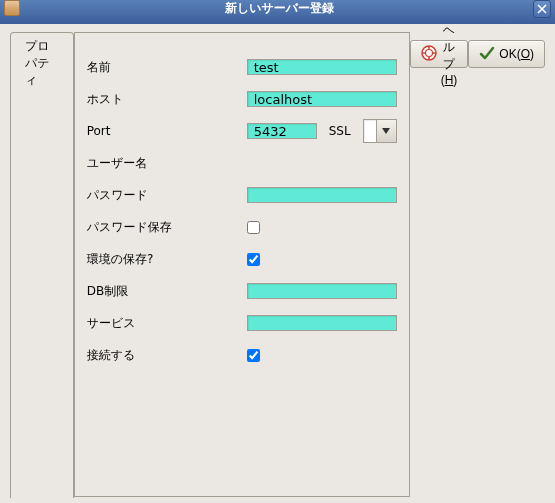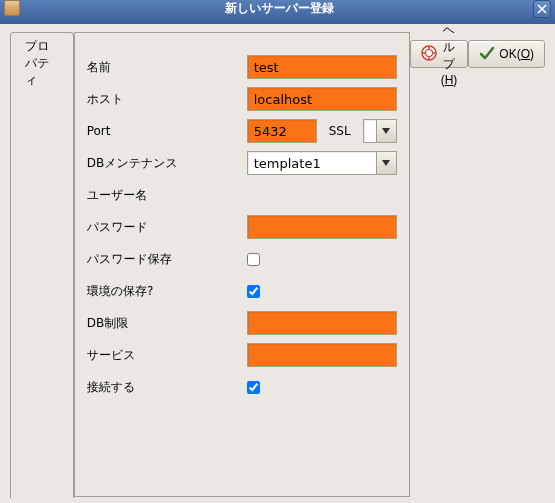--- a/index.html
+++ b/index.html
@@ -75,22 +75,22 @@
   margin-top: 8px;
 }
 .form-label {
   width: 160px;
   color: #000;
 }
 .form-field { flex: 1; display: flex; align-items: center; gap: 8px; }
 
 input[type="text"], input[type="password"] {
   border: 1px solid #a39e93;
-  background: #f97316;
-  height: 24px;
+  background: #5eead4;
+  height: 16px;
   padding: 2px 6px;
   font-size: 13px;
   font-family: inherit;
   width: 100%;
   box-shadow: inset 1px 1px 1px rgba(0,0,0,0.08);
 }
 input.short { width: 70px; flex: none; }
 
 .ssl-label { margin: 0 4px; }
 
@@ -197,33 +197,20 @@
           <div class="select-value"></div>
           <div class="select-btn">
             <svg viewBox="0 0 8 6">
                 <path d="M0 0 L8 0 L4 6 Z" fill="#333"></path>
               </svg>
           </div>
         </div>
       </div>
     </div>
 
-    <div class="form-row">
-      <div class="form-label">DBメンテナンス</div>
-      <div class="form-field">
-        <div class="select">
-          <div class="select-value">template1</div>
-          <div class="select-btn">
-            <svg viewBox="0 0 8 6">
-                <path d="M0 0 L8 0 L4 6 Z" fill="#333"></path>
-              </svg>
-          </div>
-        </div>
-      </div>
-    </div>
 
     <div class="form-row">
       <div class="form-label">ユーザー名</div>
     </div>
 
     <div class="form-row">
       <div class="form-label">パスワード</div>
       <div class="form-field">
           <input type="password" value="" style="">
         </div>

